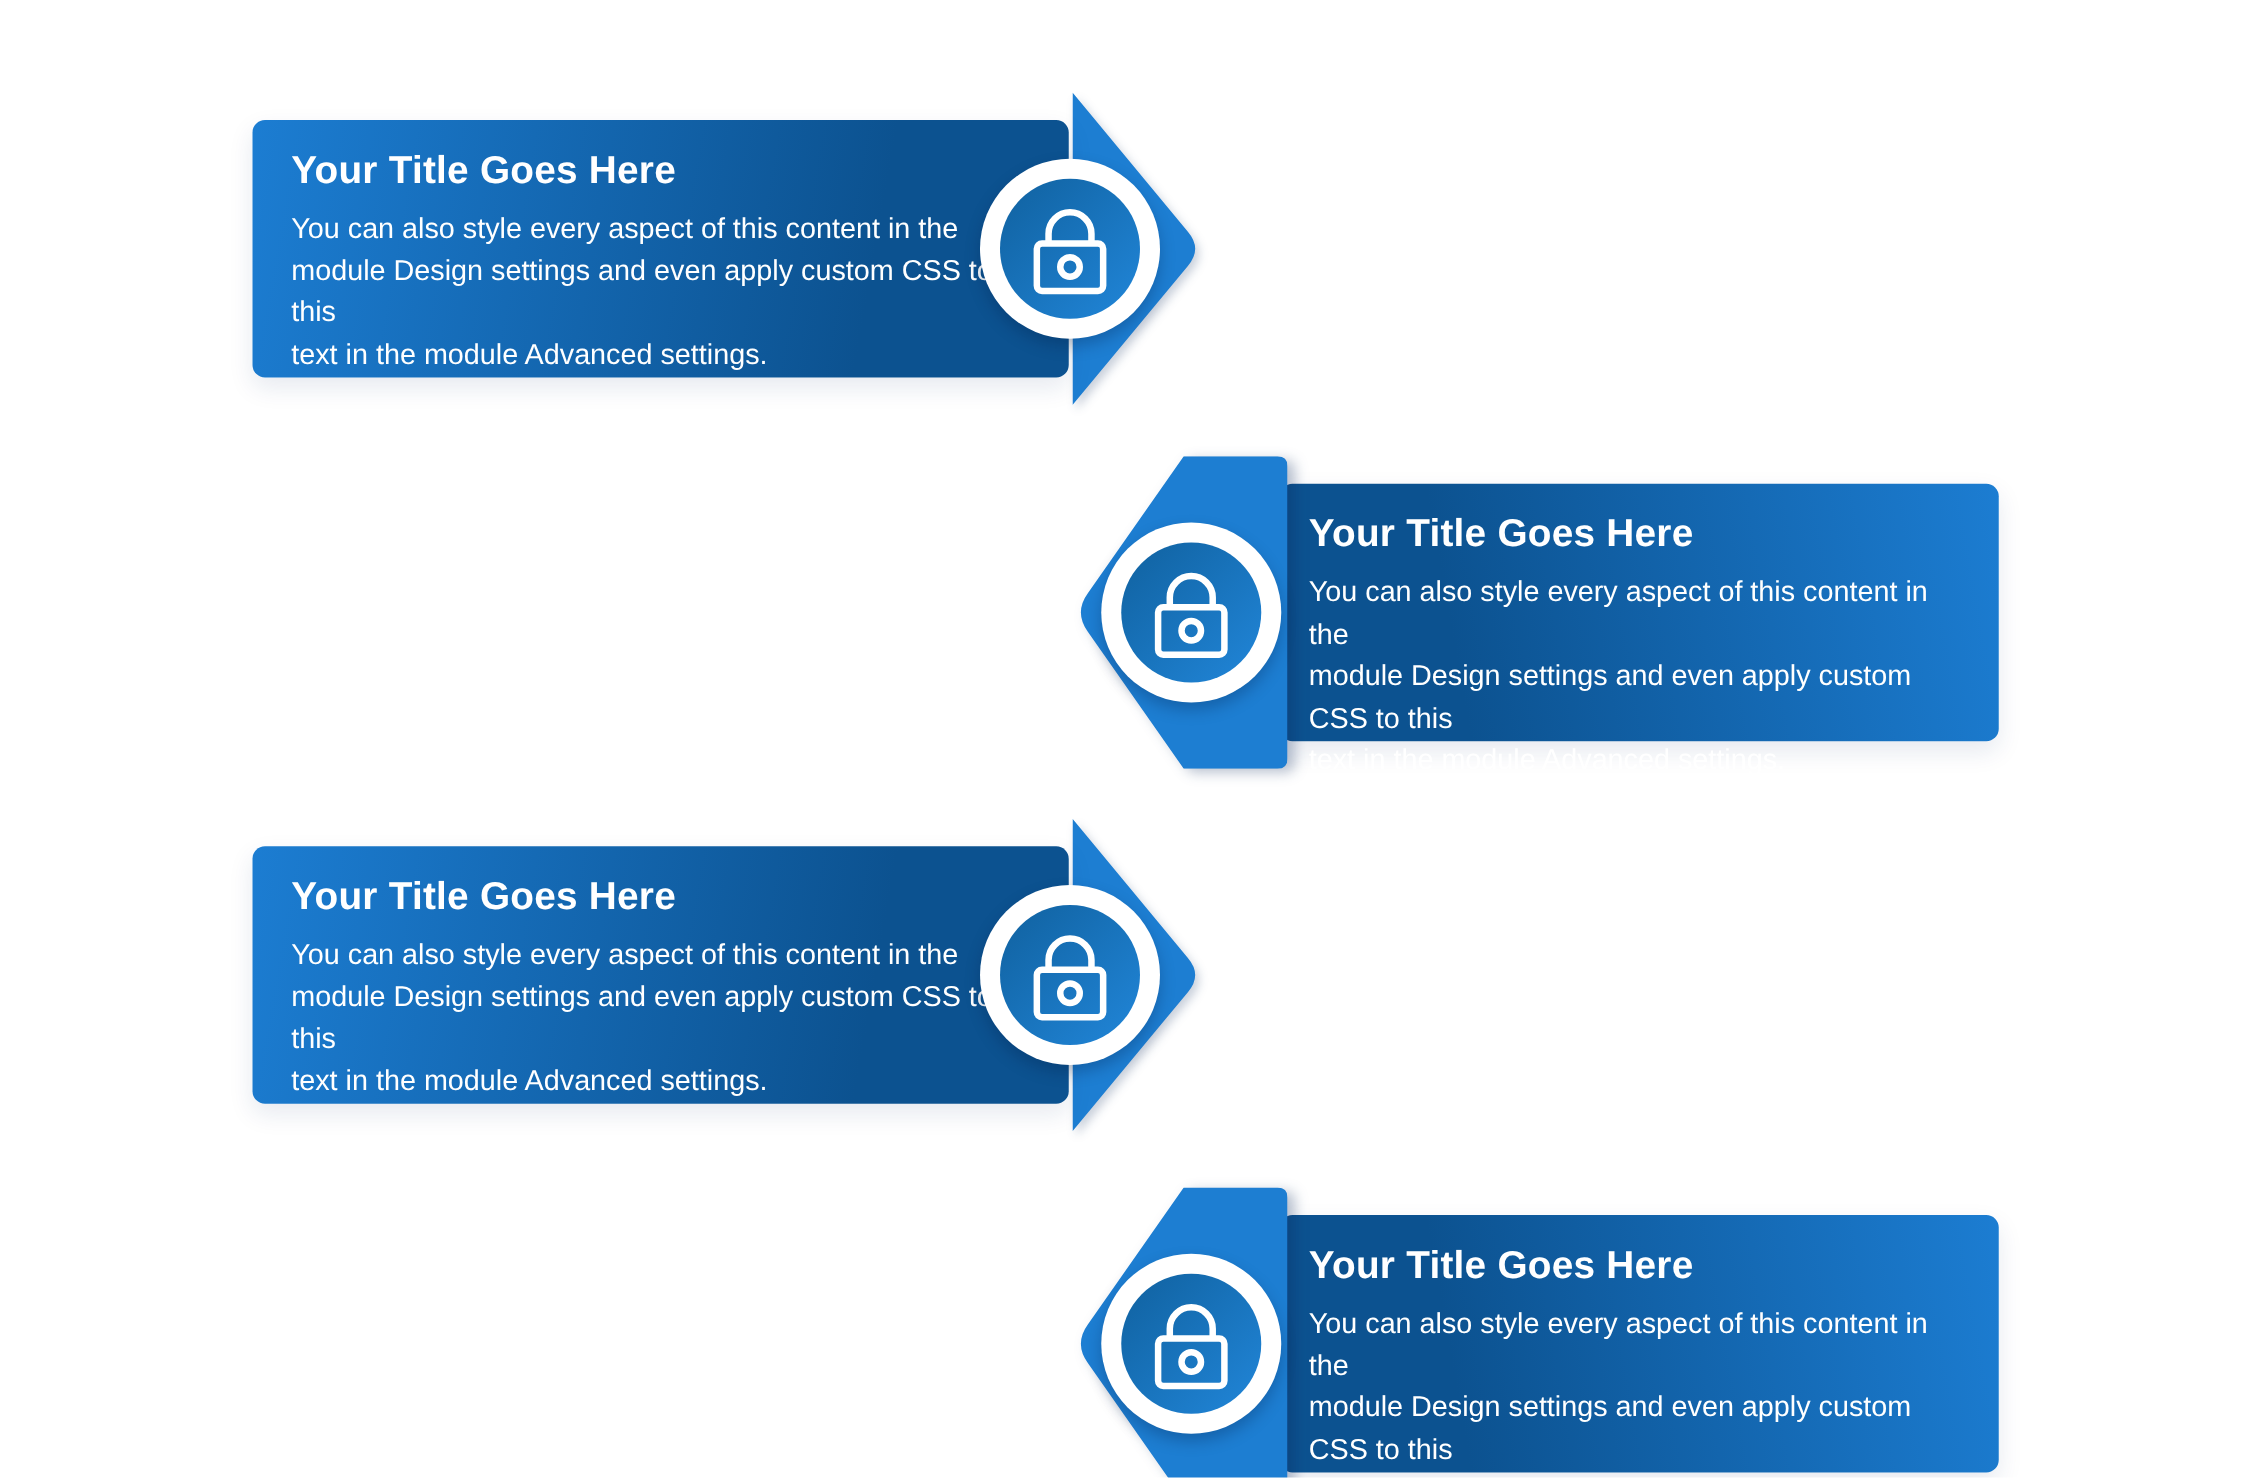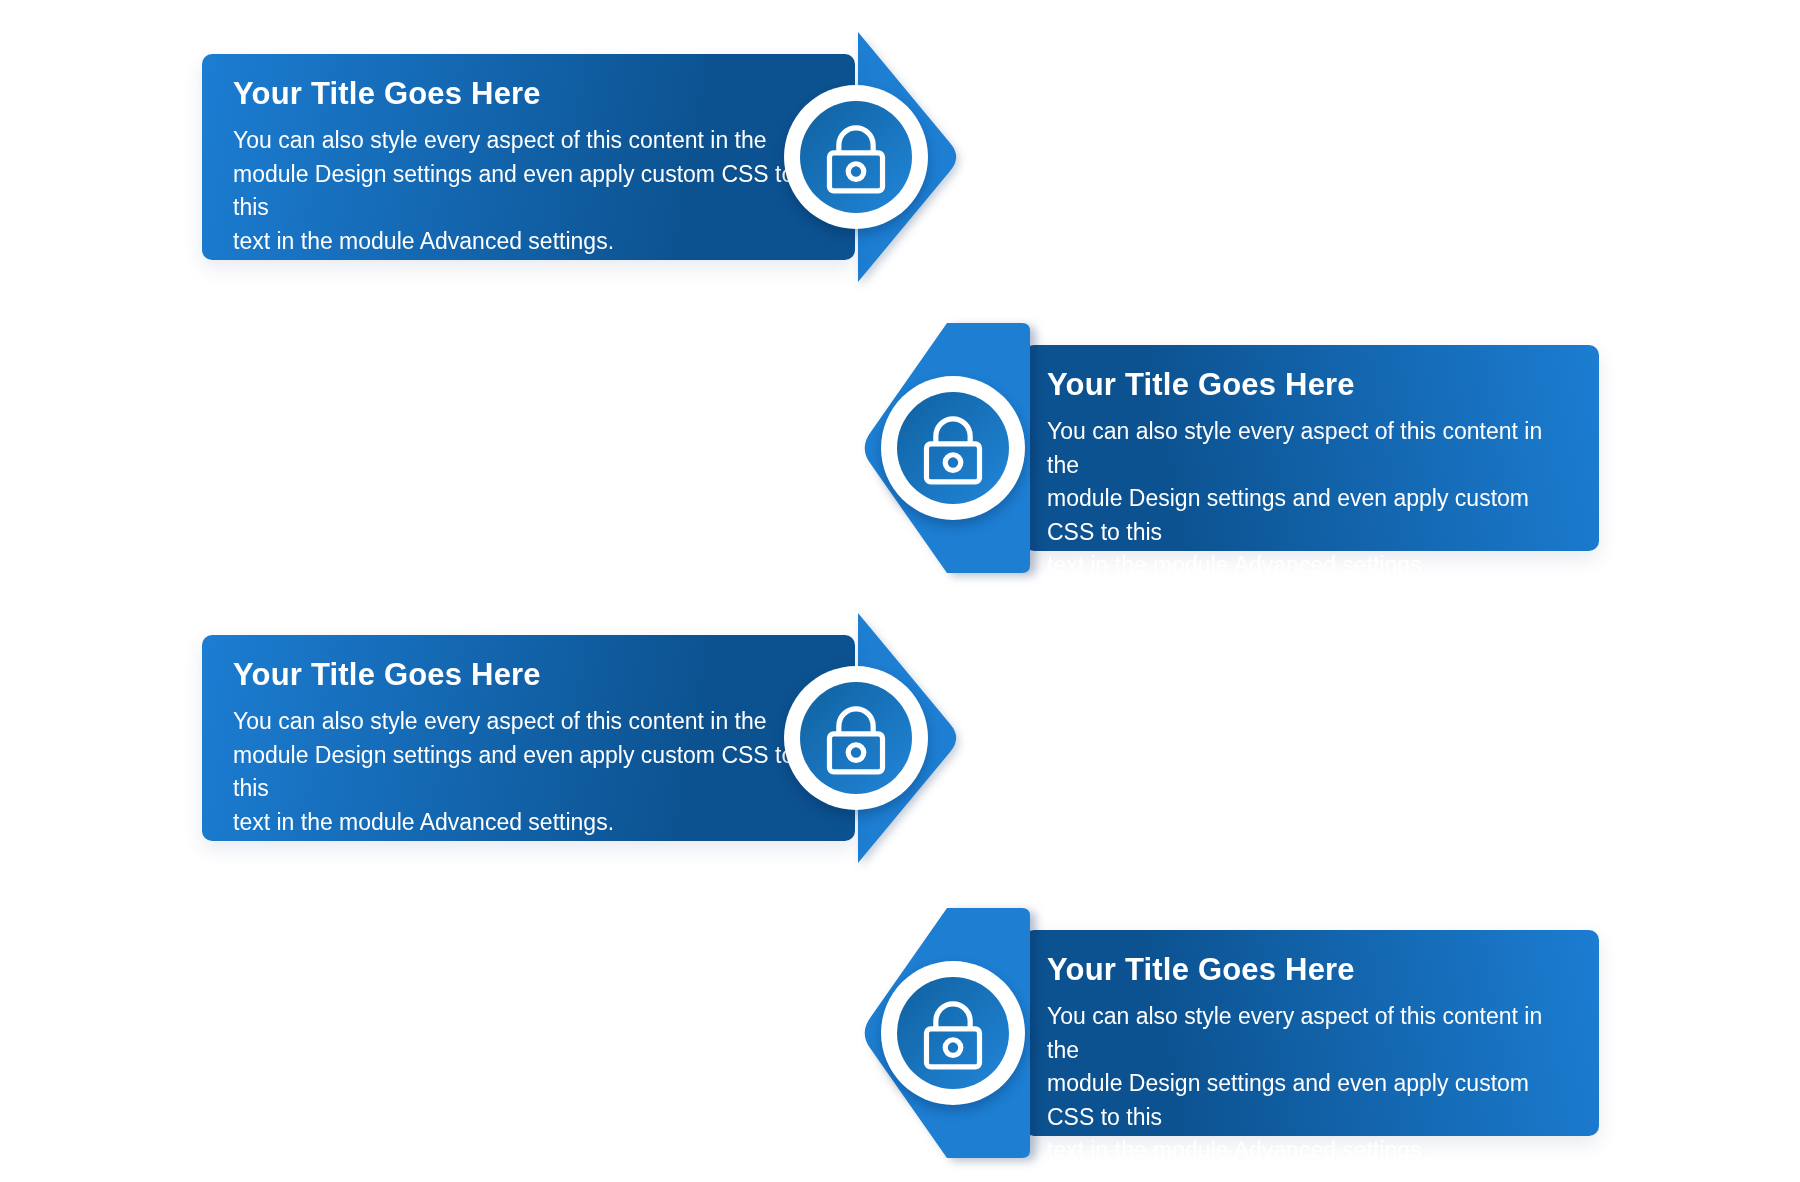--- a/index.html
+++ b/index.html
@@ -2,21 +2,21 @@
 <html style="--page-background: #ffffff; --card-light: #1c7dd2; --card-dark: #0c5290; --arrow-fill: #1d7ed2; --icon-ring: #ffffff; --icon-inner-dark: #10619f; --icon-inner-light: #2186d9; --text: #ffffff;"><head>
 <meta charset="utf-8">
 <style>
   html, body { margin: 0; padding: 0; }
   body {
     width: 1800px; height: 1182px;
     background: var(--page-background, #ffffff);
     font-family: "Liberation Sans", sans-serif;
     position: relative; overflow: hidden;
   }
-  .stage { position: absolute; inset: 0; }
+  .stage { position: absolute; inset: 0; margin-top: 42px; }
 
   .row { position: absolute; left: 0; top: 0; width: 1800px; height: 0; }
 
   
   .card {
     position: absolute;
     height: 206px;
     border-radius: 10px;
     box-shadow: 0 8px 20px rgba(20,50,110,.10);
     color: var(--text, #fff);

